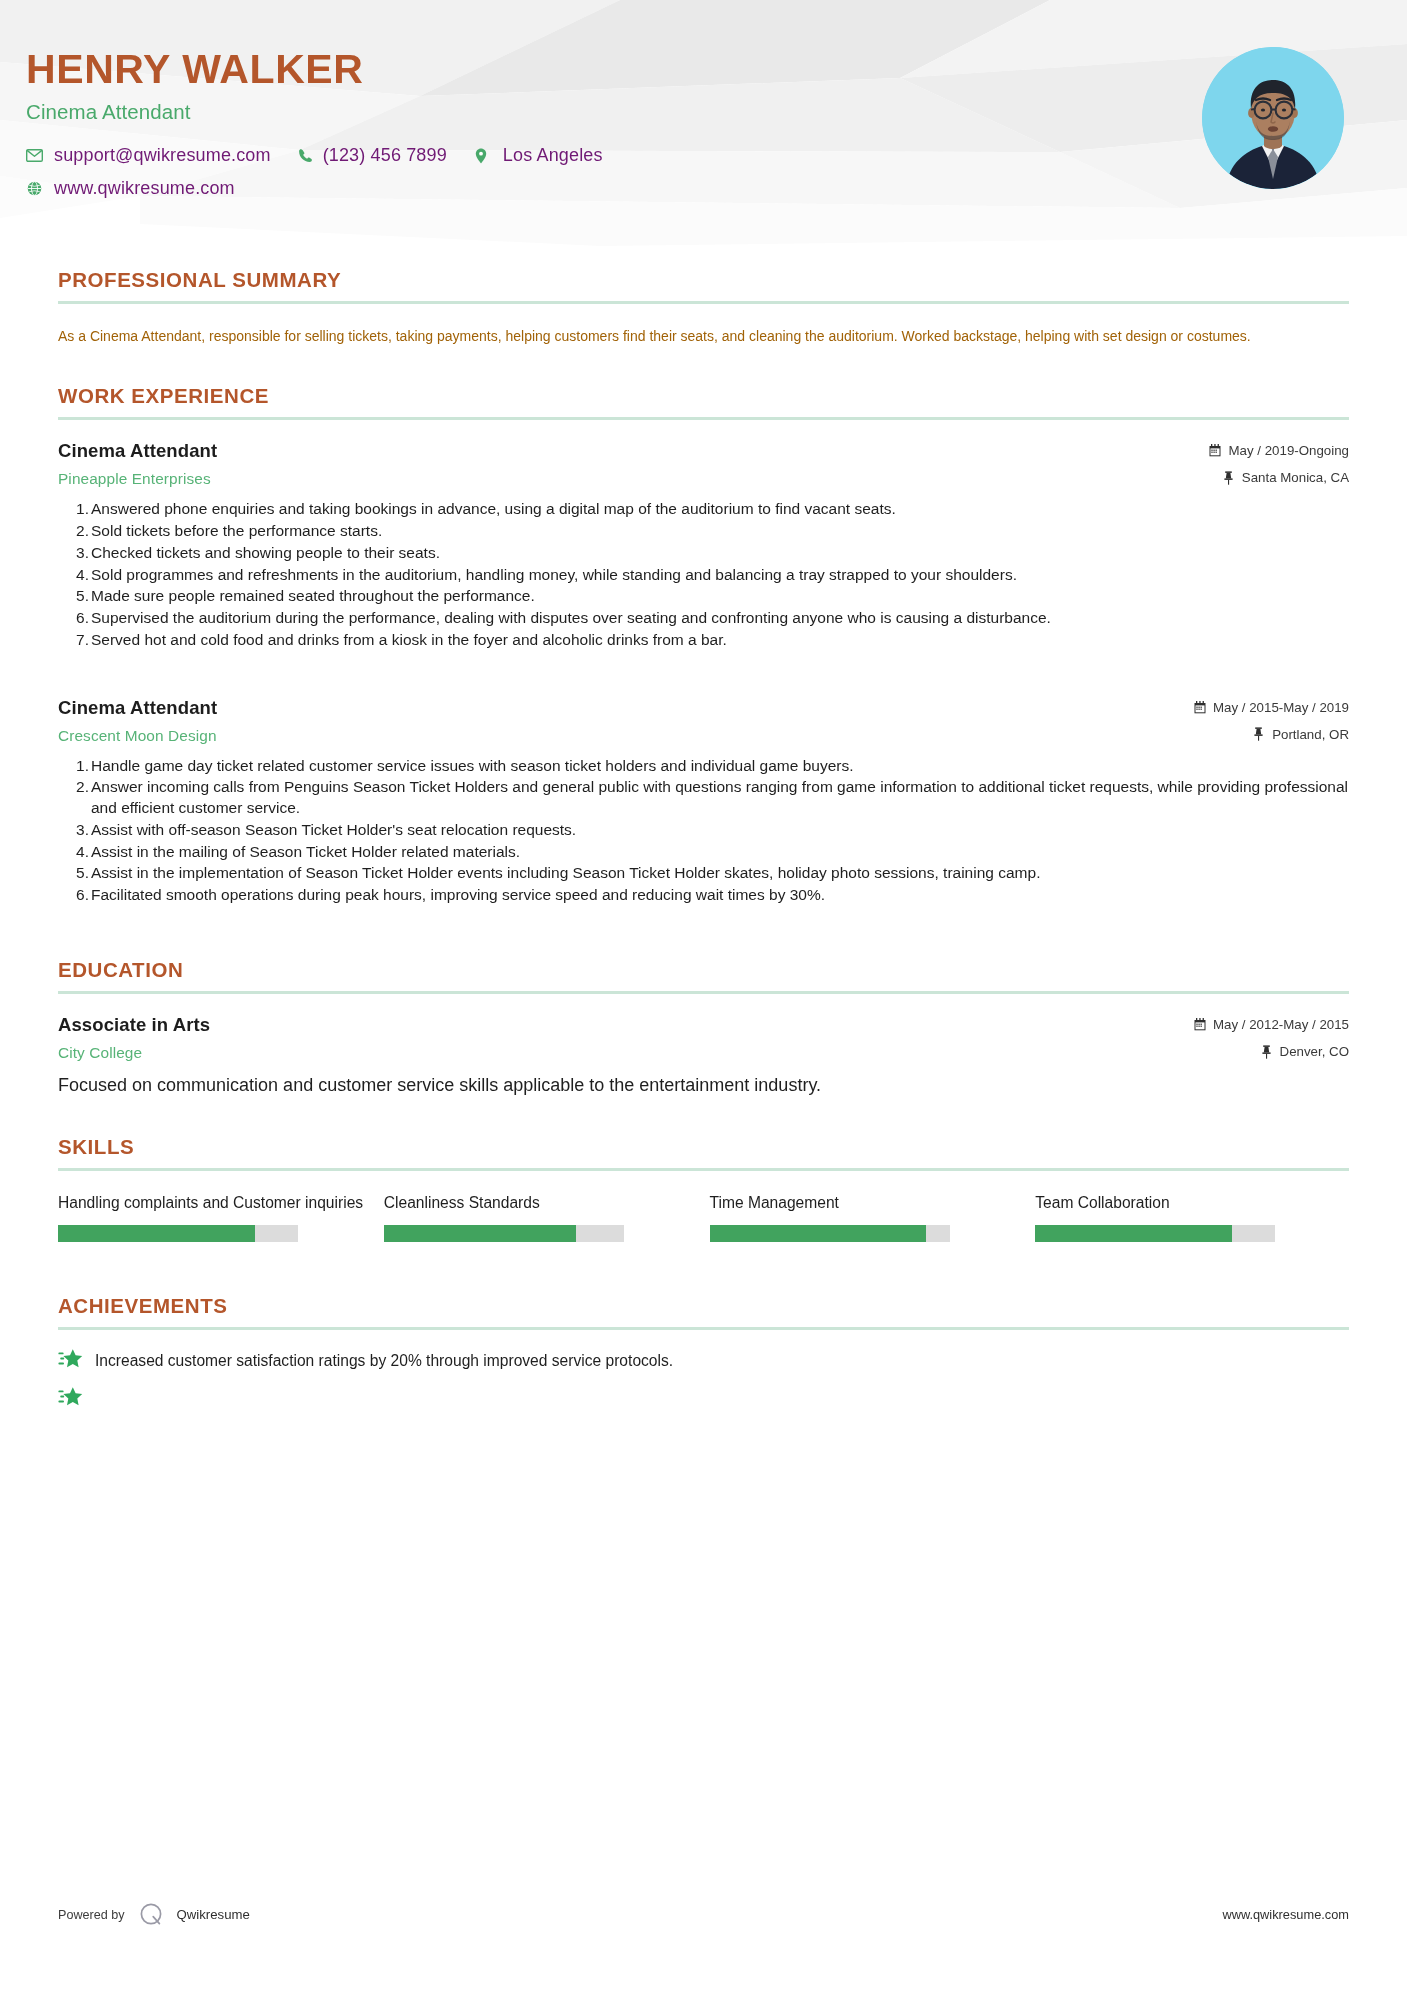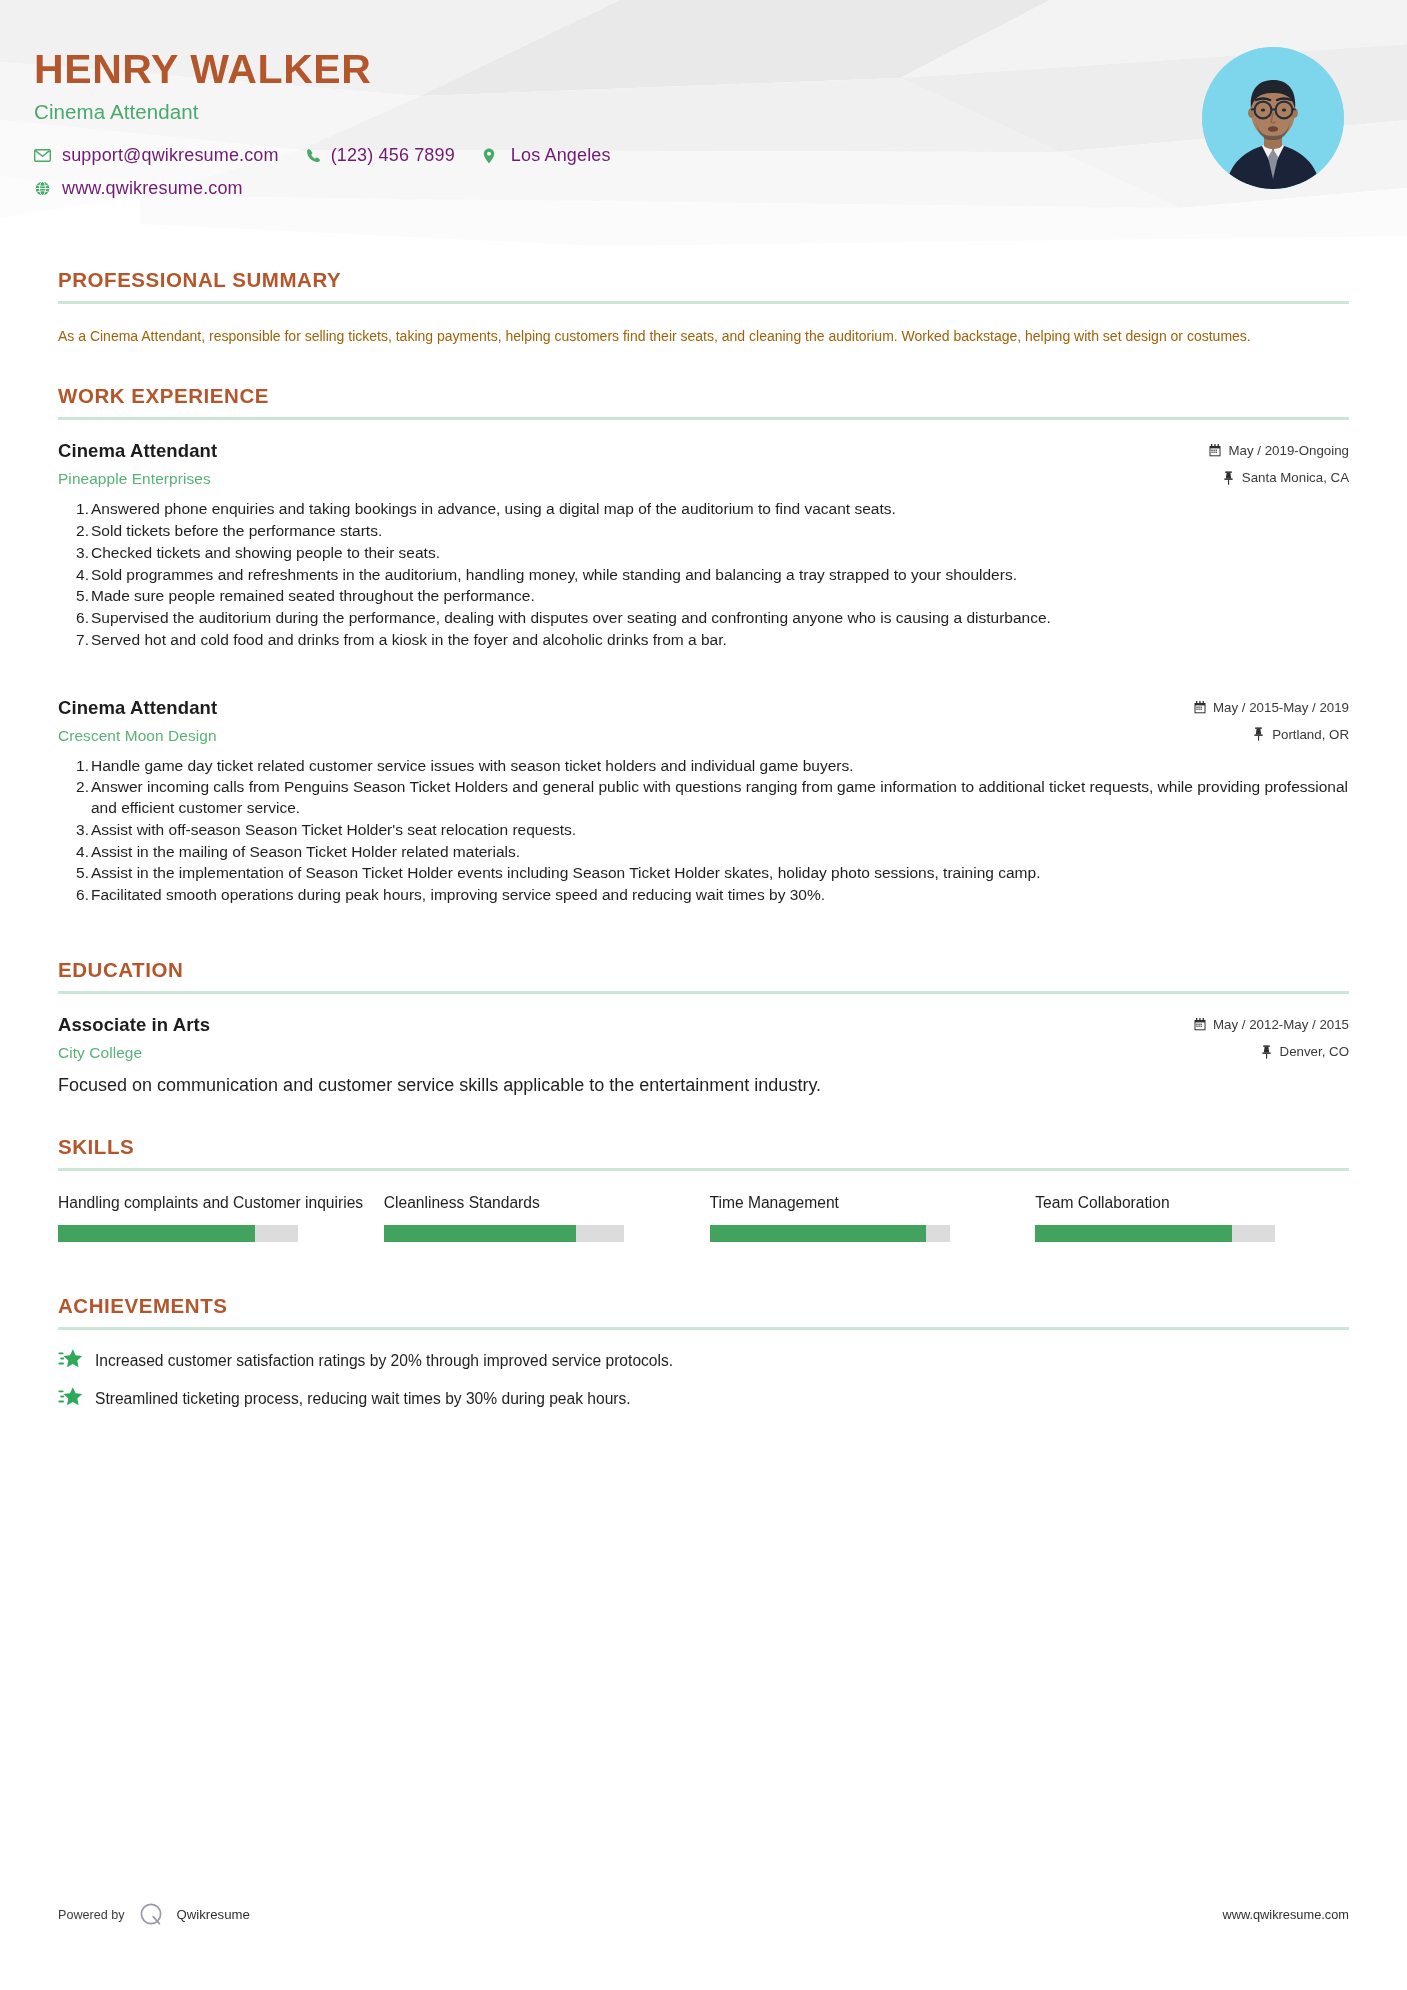--- a/index.html
+++ b/index.html
@@ -25,21 +25,21 @@
     background: #ffffff;
   }
   .header-bg {
     position: absolute;
     inset: 0;
     width: 1407px;
     height: 268px;
   }
   .header-inner {
     position: relative;
-    padding: 48px 0 0 34px;
+    padding: 48px 0 0 26px;
     z-index: 3;
   }
   .name {
     font-size: 41px;
     font-weight: 700;
     letter-spacing: 0.6px;
     color: #B4562B;
     line-height: 1.05;
     white-space: nowrap;
   }
@@ -631,21 +631,20 @@
           <span class="ach-ico">
             <svg width="26" height="24" viewBox="0 0 26 24">
               <path d="M14.8 1.2 L17.6 7.3 L24.2 8.1 L19.3 12.6 L20.6 19.2 L14.8 15.9 L9 19.2 L10.3 12.6 L5.4 8.1 L12 7.3 Z" fill="#2FA85C"></path>
               <g fill="#2FA85C">
                 <rect x="0.4" y="4.4" width="5.2" height="1.9" rx="0.9"></rect>
                 <rect x="2.2" y="9.6" width="4" height="1.9" rx="0.9"></rect>
                 <rect x="0.4" y="14.6" width="5.6" height="1.9" rx="0.9"></rect>
               </g>
             </svg>
           </span>
-          <span class="ach-txt">Streamlined ticketing process, reducing wait times by 30% during peak hours.</span>
         </div>
       </div>
     </div>
   </div>
 
   <div class="footer">
     <div class="footer-left">
       <span class="powered">Powered by</span>
       <span class="qlogo">
         <svg width="27" height="27" viewBox="0 0 27 27">

